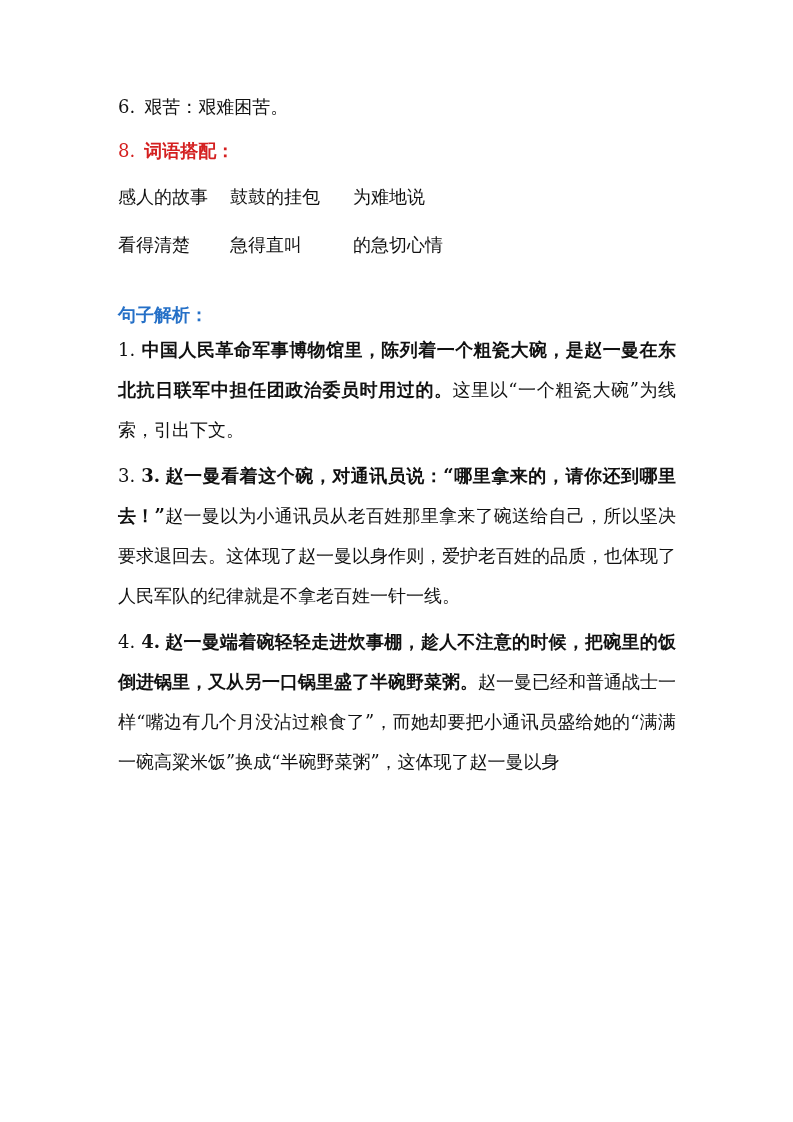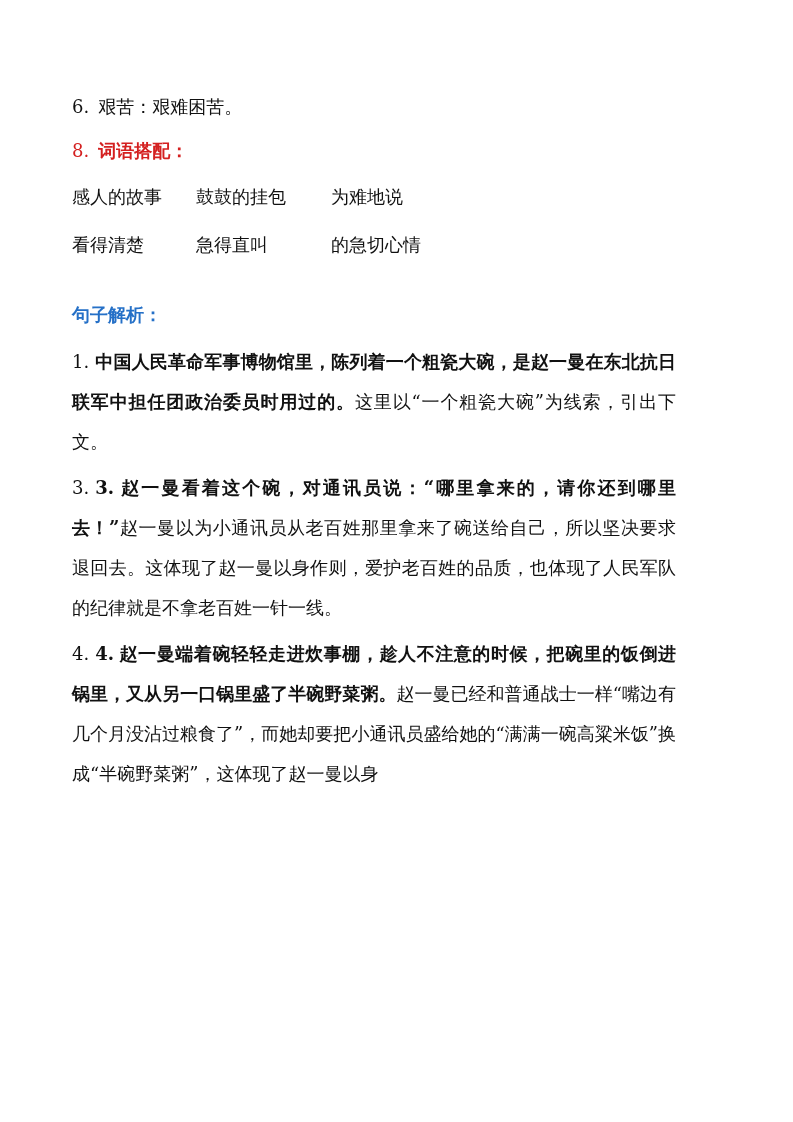--- a/index.html
+++ b/index.html
@@ -6,48 +6,47 @@
   body {
     width: 793px; height: 1122px;
     background: #ffffff;
     font-family: "DejaVu Serif", "Liberation Serif", serif;
     color: #111111;
     overflow: hidden;
   }
   .page {
     box-sizing: border-box;
     width: 793px; height: 1122px;
-    padding: 92px 117px 0 72px;
+    padding: 92px 117px 0 118px;
     background: var(--bg, #ffffff);
   }
   .def-line {
     font-size: 18px;
     line-height: 30px;
     margin: 0 0 14px 0;
     white-space: nowrap;
   }
   .marker { margin-right: 9px; }
   .red   { color: var(--red, #d42020); }
   .blue  { color: var(--blue, #2570c7); }
   .bold  { font-weight: bold; text-align: center; }
   .word-rows { margin-top: 16px; }
   .word-row {
     display: flex;
     font-size: 18px;
     line-height: 30px;
     margin-bottom: 18px;
-    gap: 12px;
   }
   .word-col-1 { width: 112px; }
   .word-col-2 { width: 123px; }
   .section-heading {
     font-size: 18px;
     font-weight: bold;
     line-height: 30px;
-    margin: 40px 0 12px 0;
+    margin: 40px 0 0 0;
   }
   .sentence {
     font-size: 18px;
     line-height: 40px;
     text-align: justify;
     text-align-last: left;
     margin: 0 0 6px 0;
   }
   .sentence .marker { margin-right: 6px; }
   .bold-prefix { font-weight: bold; margin-right: 5px; }

